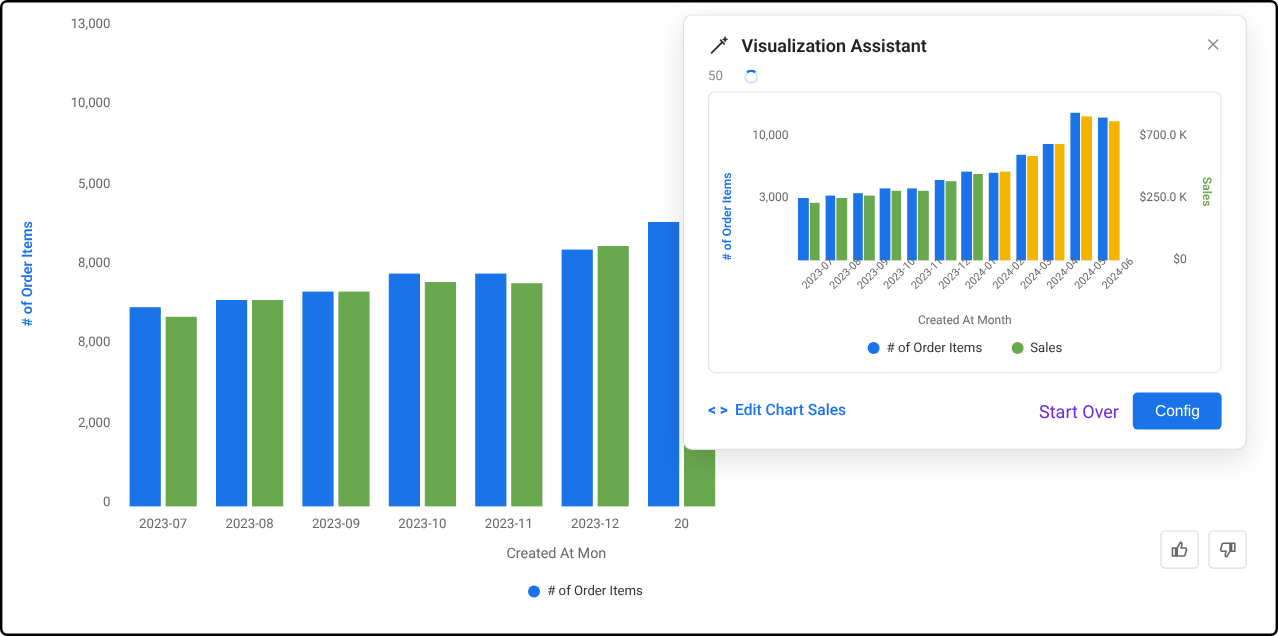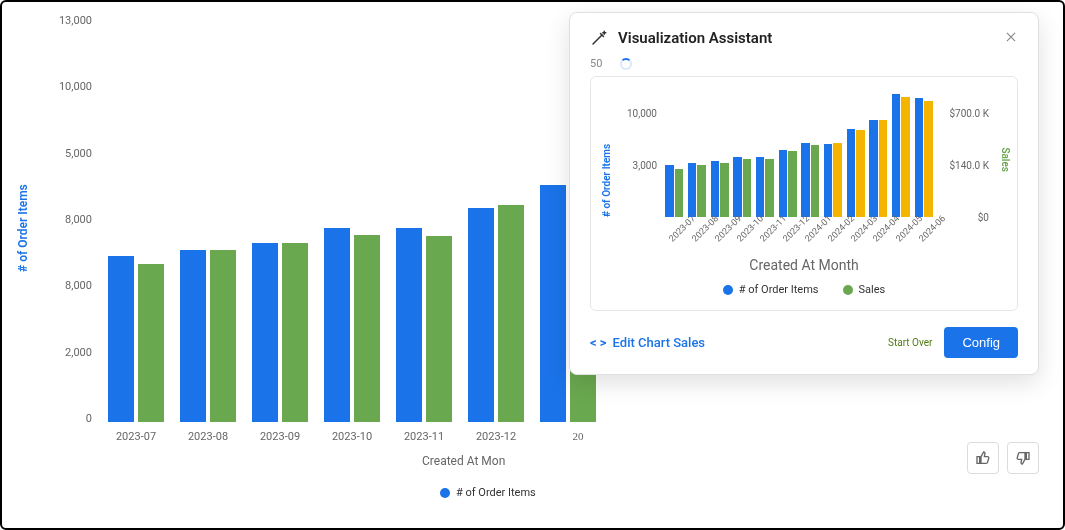--- a/index.html
+++ b/index.html
@@ -44,28 +44,28 @@
   .pv-y-label { position:absolute; left:0px; top:130px; transform:rotate(-90deg); transform-origin:left top; font-size:10px; font-weight:600; color:#1a73e8; }
   .pv-y2-label { position:absolute; right:-4px; top:85px; transform:rotate(90deg); transform-origin:right top; font-size:10px; font-weight:600; color:#6aa84f; }
   .pv-y-ticks { position:absolute; left:18px; top:6px; width:38px; font-size:10px; color:#666; text-align:right; }
   .pv-y-tick { position:absolute; right:0; transform:translateY(-50%); }
   .pv-y2-ticks { position:absolute; right:18px; top:6px; width:50px; font-size:10px; color:#666; text-align:left; }
   .pv-plot { position:absolute; left:62px; top:6px; right:72px; bottom:60px; }
   .pv-group { position:absolute; bottom:0; display:flex; align-items:flex-end; gap:1px; justify-content:center; }
   .pv-bar { width:9px; }
   .pv-x-labels { position:absolute; left:62px; right:72px; bottom:22px; font-size:9px; color:#666; height:34px; }
   .pv-x-lab { position:absolute; transform:rotate(-45deg) translate(-16px,6px); transform-origin:top left; white-space:nowrap; }
-  .pv-x-title { text-align:center; font-size:14px; color:#666; position:absolute; bottom:4px; left:0; right:0; }
+  .pv-x-title { text-align:center; font-size:10px; color:#666; position:absolute; bottom:4px; left:0; right:0; }
   .pv-legend { display:flex; gap:24px; justify-content:center; font-size:11px; color:#333; margin-top:6px; }
 
   .panel-actions { display:flex; align-items:center; margin-top:16px; gap:12px; }
   .edit-link { color:#1a73e8; font-size:13px; font-weight:500; display:flex; align-items:center; gap:6px; cursor:pointer; }
   .edit-link .code-icon { font-weight:700; font-size:13px; }
   .spacer { flex:1; }
-  .start-over { color:#4d7c0f; font-size:10px; cursor:pointer; }
+  .start-over { color:#6d28d9; font-size:15px; cursor:pointer; }
   .apply-btn { background:#1a73e8; color:#fff; border:none; border-radius:4px; padding:8px 18px; font-size:13px; font-weight:500; cursor:pointer; }
 
   .feedback { position:absolute; right:24px; bottom:54px; display:flex; gap:8px; }
   .fb-btn { width:32px; height:32px; border:1px solid #dadce0; border-radius:4px; background:#fff; display:flex; align-items:center; justify-content:center; cursor:pointer; color:#666; }
   .fb-btn svg { width:16px; height:16px; }
 </style>
 </head>
 <body>
 
 <div class="frame">
@@ -111,21 +111,21 @@
           <div class="bar green" style="height: 225.533px;"></div>
         </div>
       </div>
     <div class="x-labels" id="main-xlabels">
         <div class="x-lab" style="left: 38px;">2023-07</div>
         <div class="x-lab" style="left: 110px;">2023-08</div>
         <div class="x-lab" style="left: 182px;">2023-09</div>
         <div class="x-lab" style="left: 254px;">2023-10</div>
         <div class="x-lab" style="left: 326px;">2023-11</div>
         <div class="x-lab" style="left: 398px;">2023-12</div>
-        <div class="x-lab" style="left: 480px; font-family: Liberation Serif, serif;">20</div>
+        <div class="x-lab" style="left: 470px;">20</div>
       </div>
     <div class="x-axis-title">Created At Mon</div>
     <div class="main-legend">
       <span class="dot blue"></span>
       <span># of Order Items</span>
     </div>
   </div>
 
   <div class="panel">
     <div class="panel-head">
@@ -152,21 +152,21 @@
     <div class="preview">
       <div class="preview-plot-wrap">
         <div class="pv-y-label"># of Order Items</div>
         <div class="pv-y2-label">Sales</div>
         <div class="pv-y-ticks">
           <div class="pv-y-tick" style="top:72px">3,000</div>
           <div class="pv-y-tick" style="top:20px">10,000</div>
         </div>
         <div class="pv-y2-ticks">
           <div class="pv-y-tick" style="top:124px;text-align:left">$0</div>
-          <div class="pv-y-tick" style="top:72px;text-align:left">$140.0 K</div>
+          <div class="pv-y-tick" style="top:72px;text-align:left">$250.0 K</div>
           <div class="pv-y-tick" style="top:20px;text-align:left">$700.0 K</div>
         </div>
         <div class="pv-plot" id="pv-plot">
             <div class="pv-group" style="left: 2.26667px; width: 18.1333px;">
               <div class="pv-bar" style="height: 51.6667px; background: rgb(26, 115, 232);"></div>
               <div class="pv-bar" style="height: 47.5333px; background: rgb(106, 168, 79);"></div>
             </div>
             <div class="pv-group" style="left: 24.9333px; width: 18.1333px;">
               <div class="pv-bar" style="height: 53.7333px; background: rgb(26, 115, 232);"></div>
               <div class="pv-bar" style="height: 51.6667px; background: rgb(106, 168, 79);"></div>

